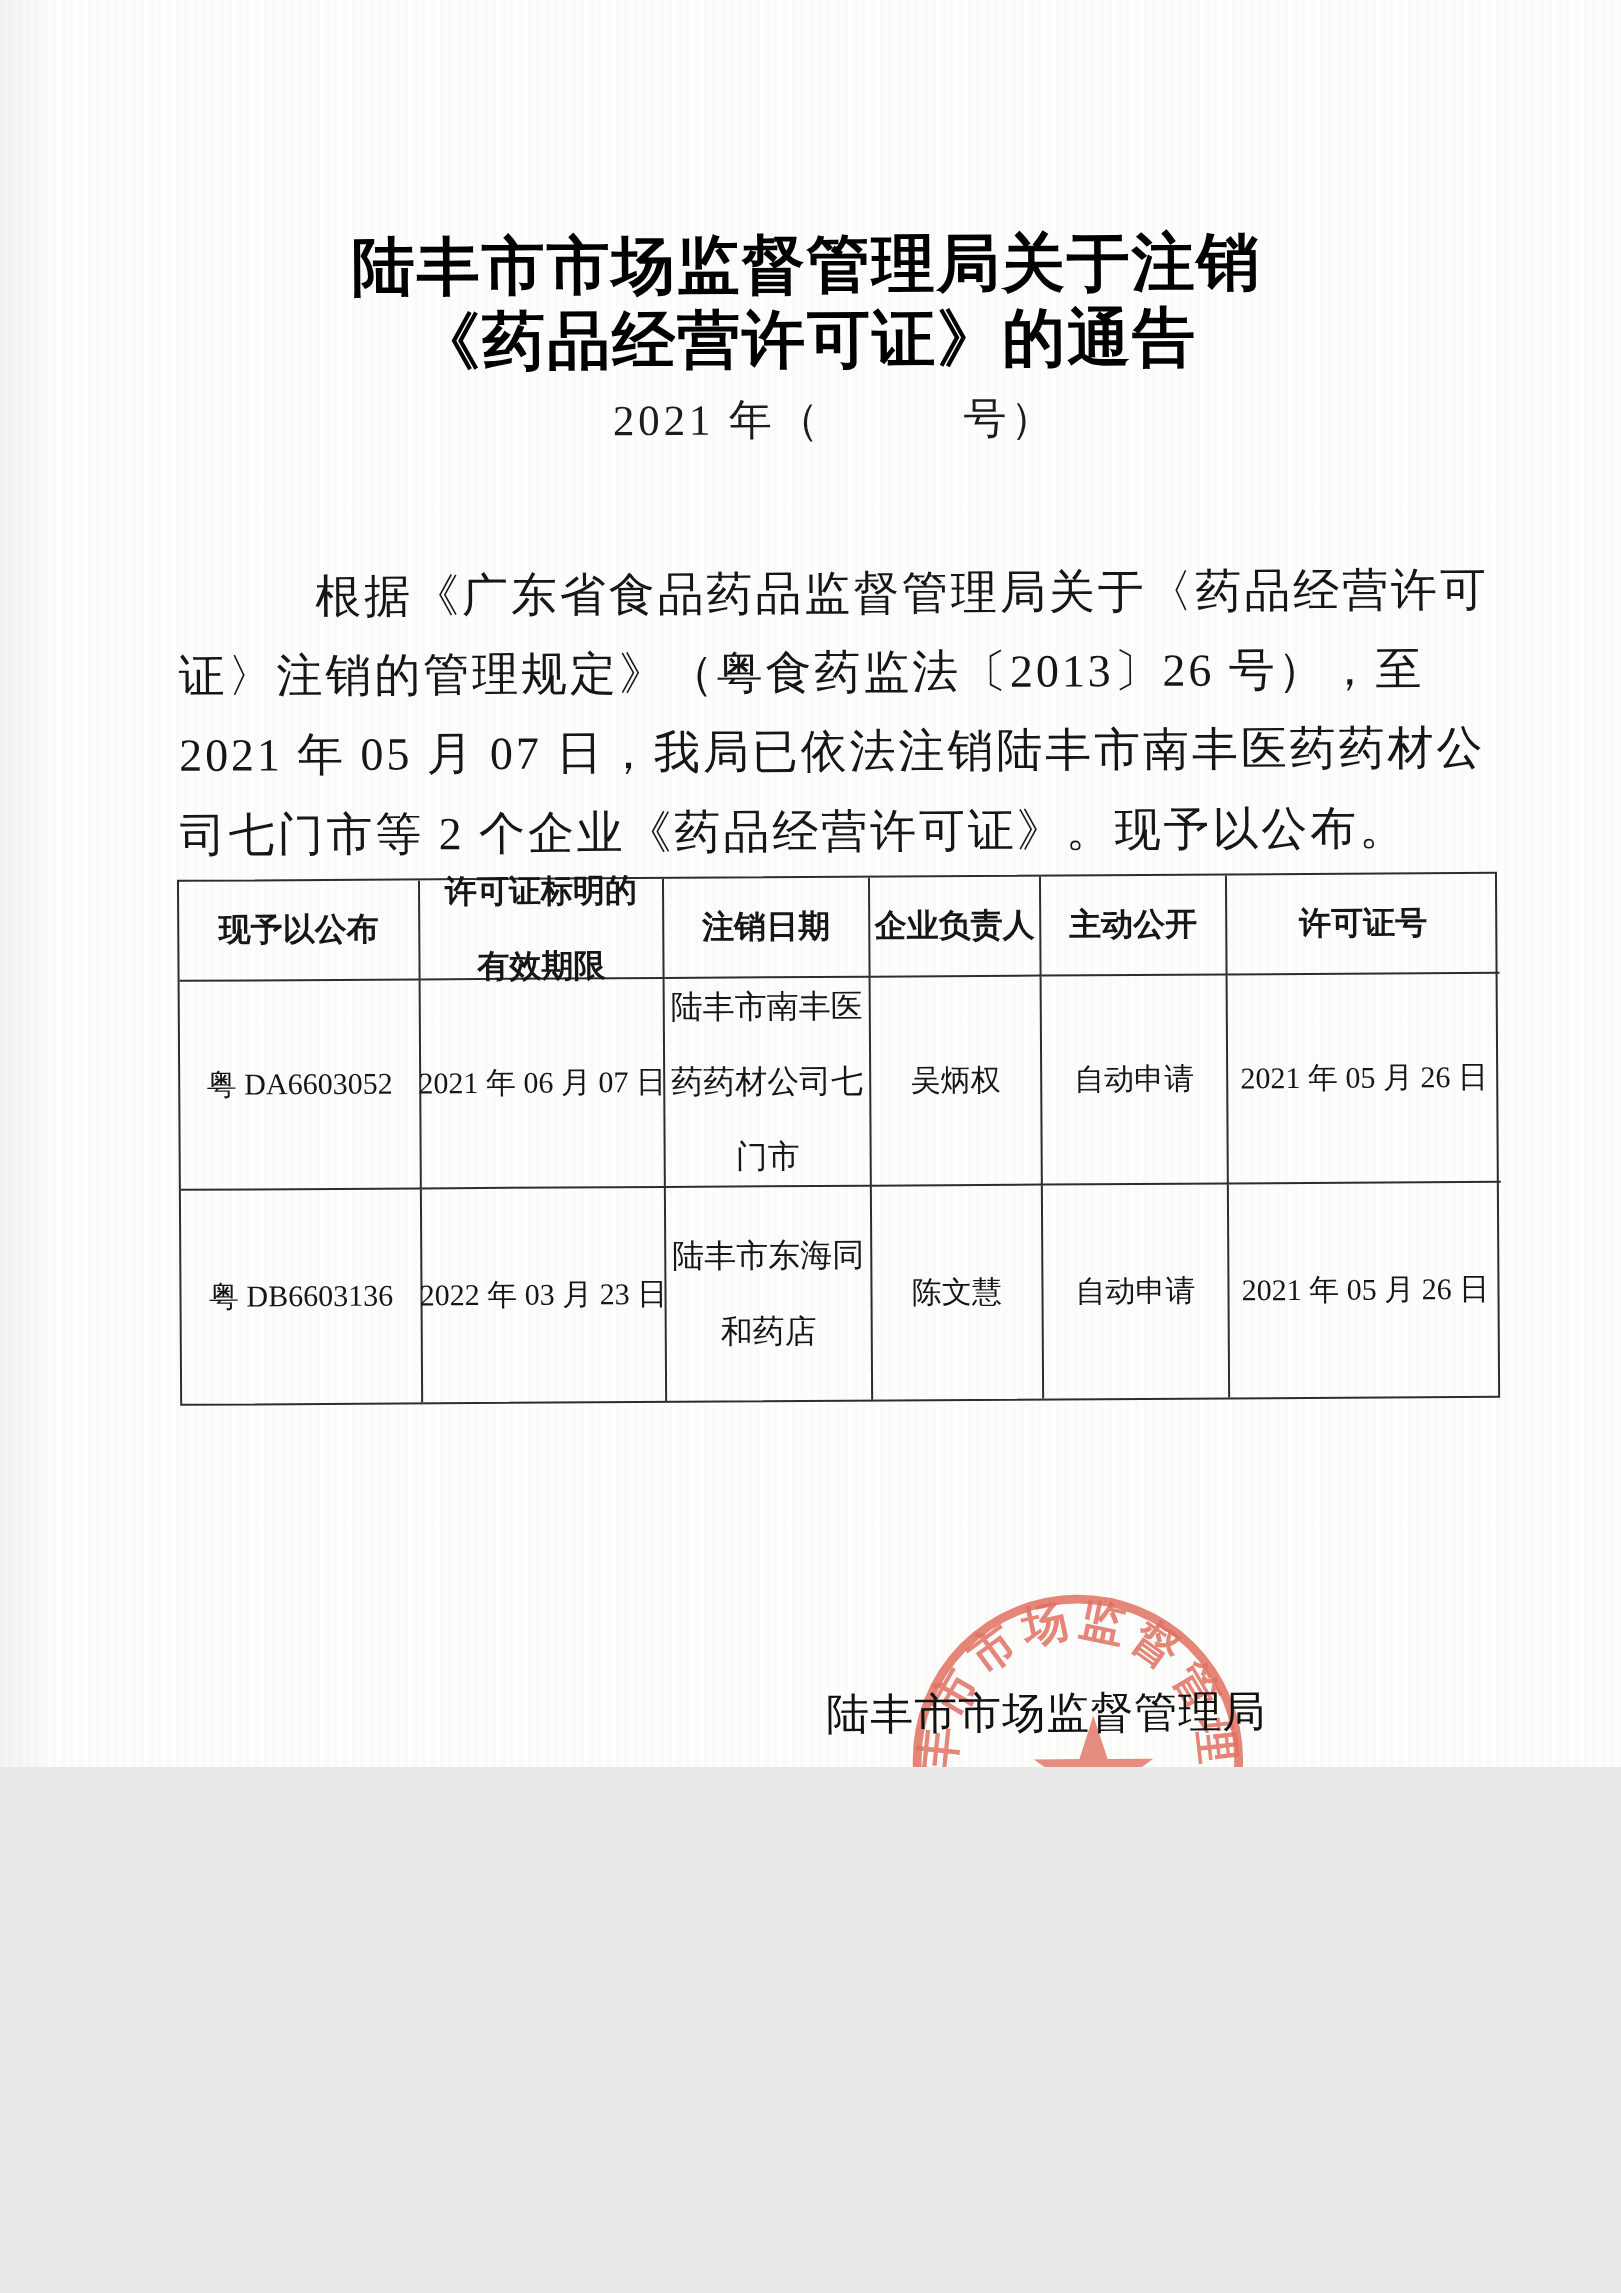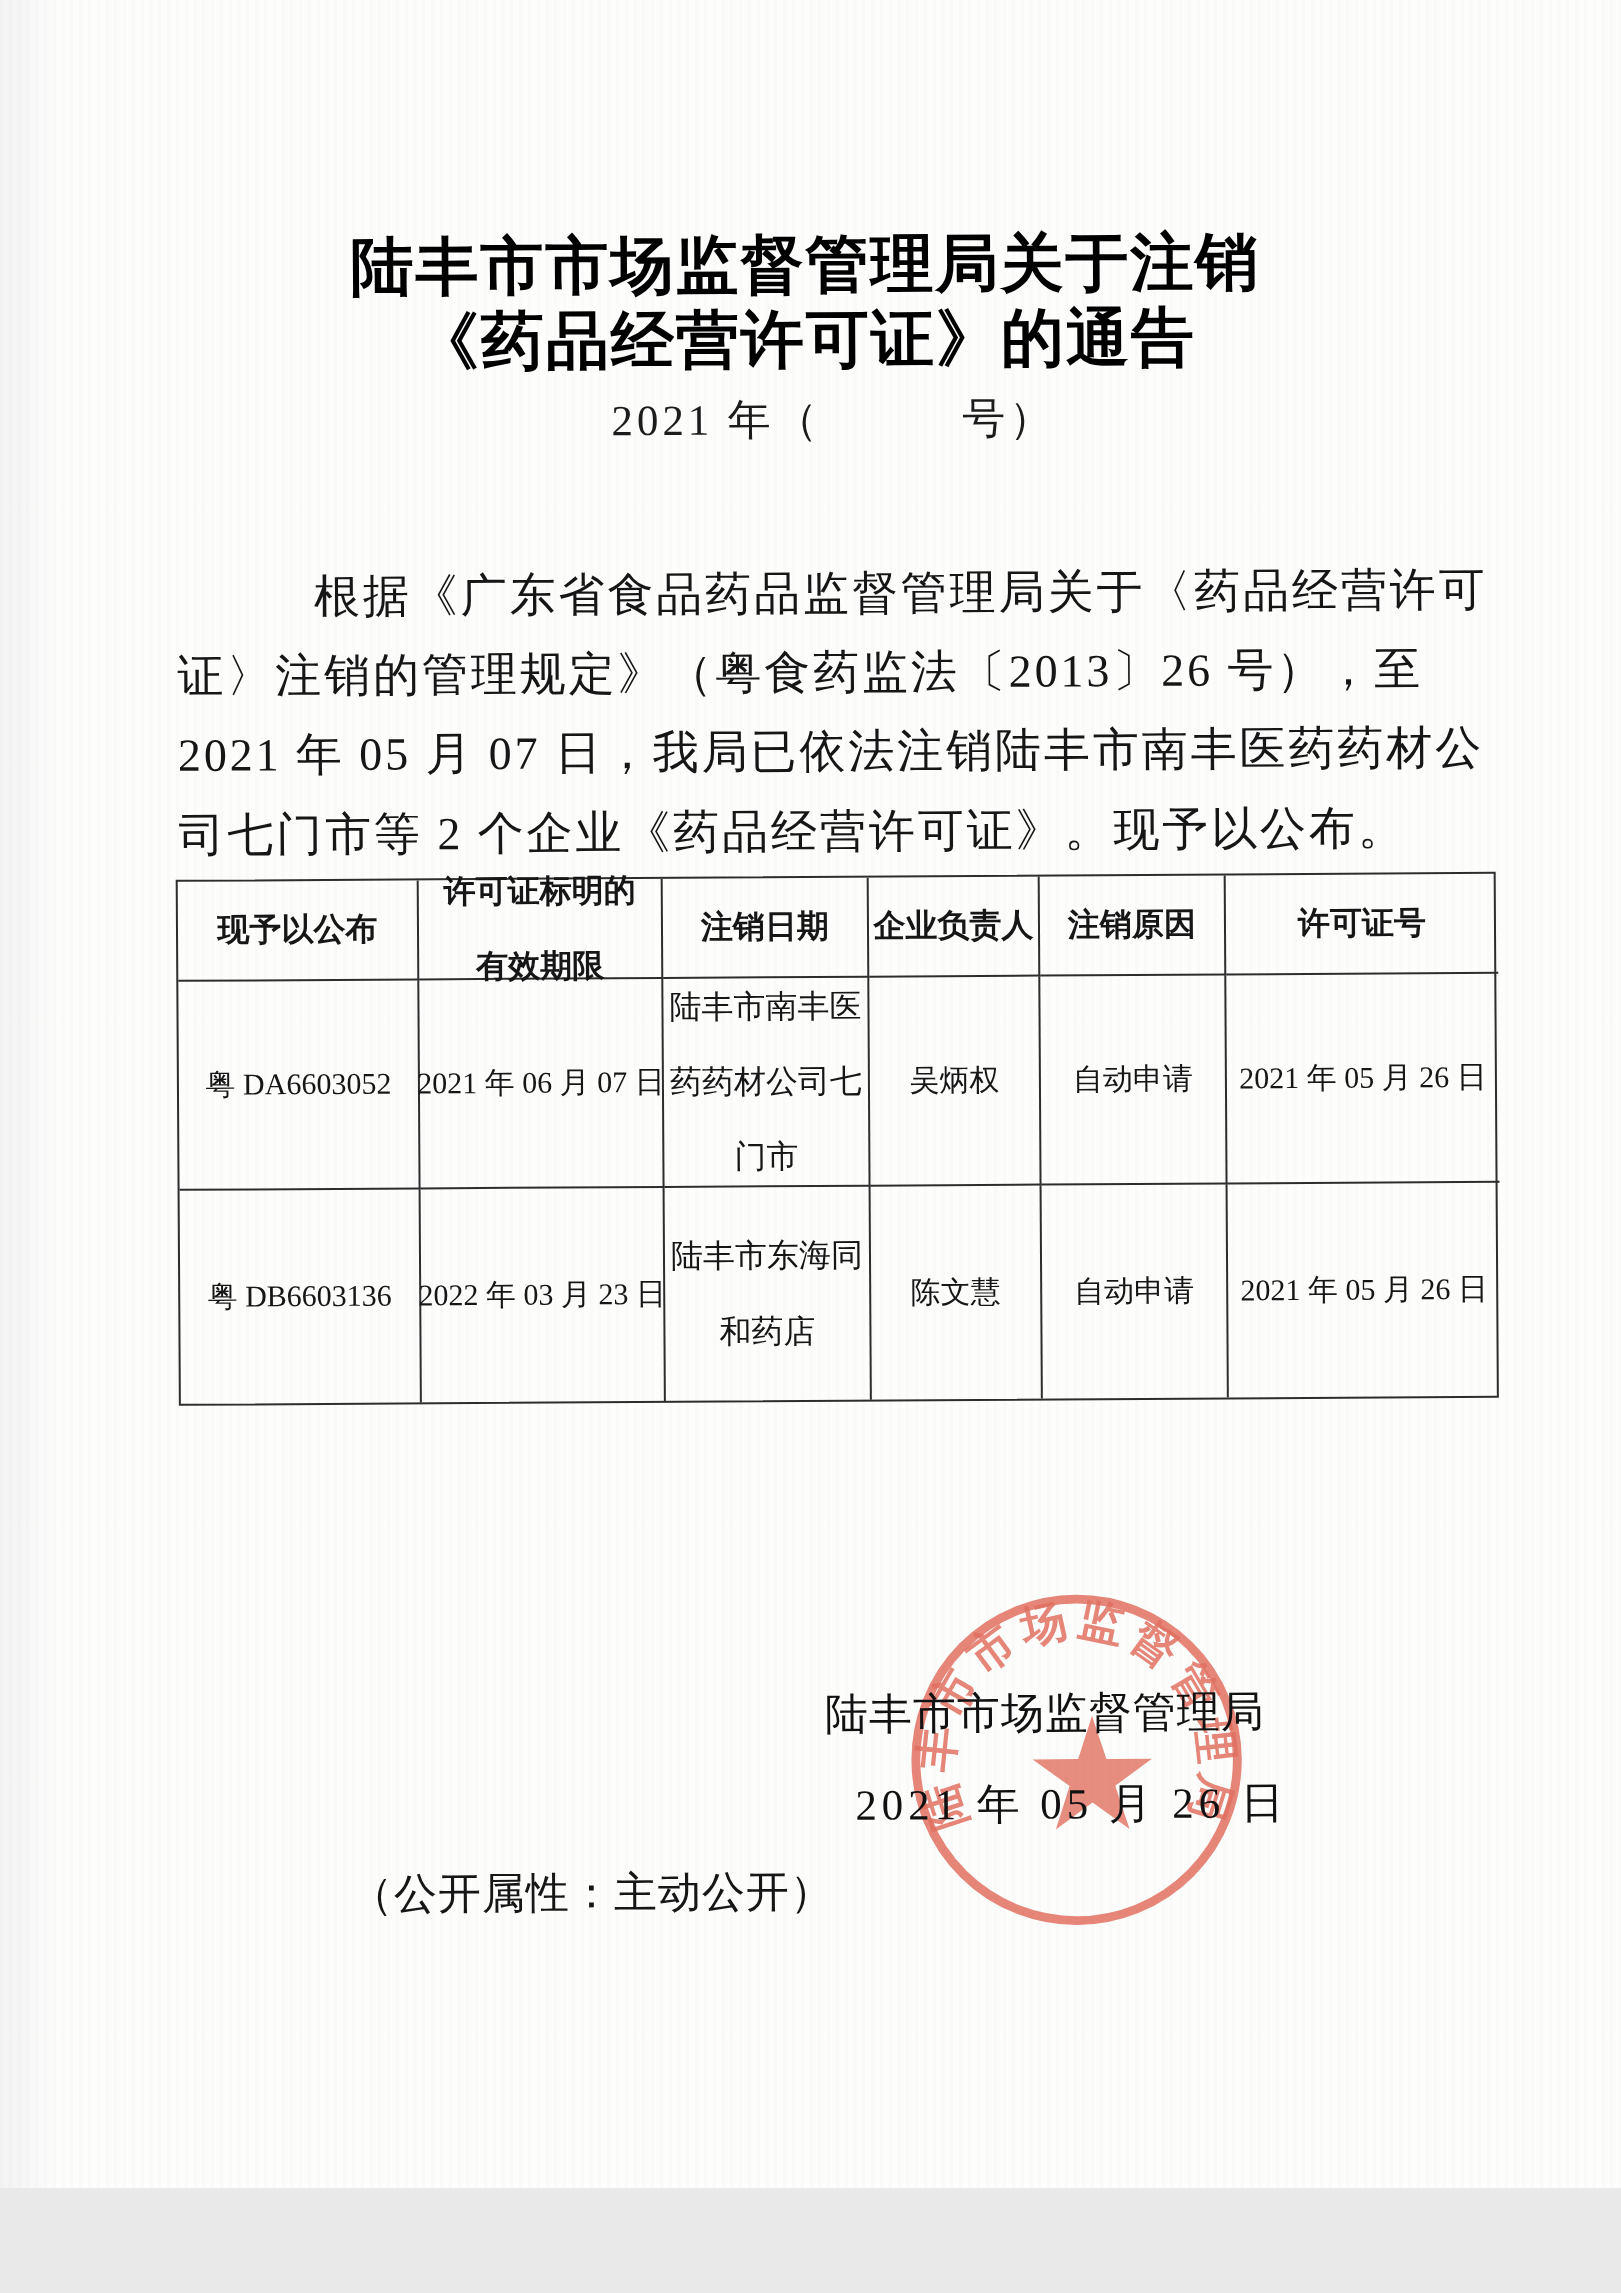--- a/index.html
+++ b/index.html
@@ -1,18 +1,18 @@
 <!DOCTYPE html>
 <html><head>
 <meta charset="utf-8">
 <style>
   html,body{margin:0;padding:0;background:#e9e9e9;}
   .page{
     position:relative;
-    width:1621px;height:2188px;
+    width:1621px;height:1767px;
     margin:0 auto;
     background:#fdfdfc;
     overflow:hidden;
     font-family:"Liberation Serif","DejaVu Serif",serif;
     color:#1c1c1c;
   }
   
   .page::before{
     content:"";position:absolute;inset:0;
     background:
@@ -97,21 +97,21 @@
         <div class="cell hdr">
           <span class="val wrap hv">许可证标明的有效期限</span>
         </div>
         <div class="cell hdr">
           <span class="val wrap hv">注销日期</span>
         </div>
         <div class="cell hdr">
           <span class="val wrap hv">企业负责人</span>
         </div>
         <div class="cell hdr">
-          <span class="val wrap hv">注销原因</span>
+          <span class="val wrap hv">主动公开</span>
         </div>
         <div class="cell hdr last-col">
           <span class="val wrap hv">许可证号</span>
         </div>
         <div class="cell r1">
           <span class="val">粤 DA6603052</span>
         </div>
         <div class="cell r1">
           <span class="val">2021 年 06 月 07 日</span>
         </div>

